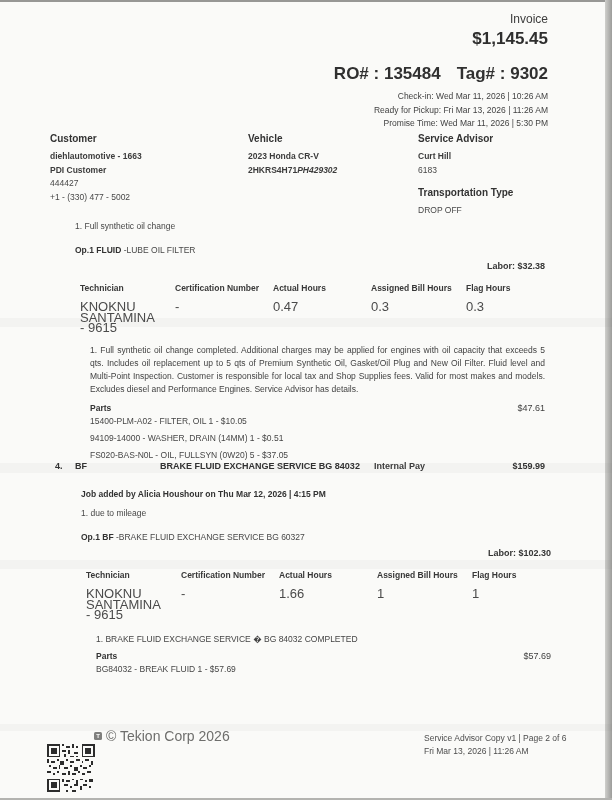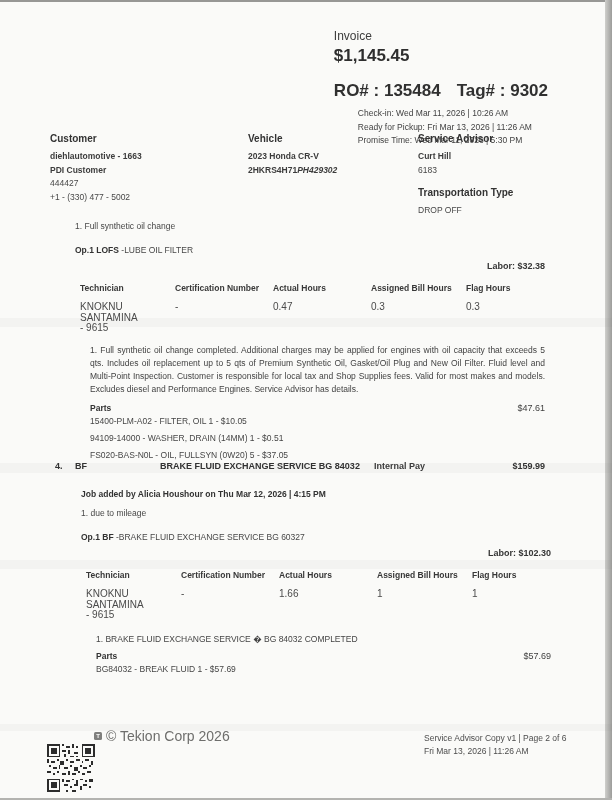--- a/index.html
+++ b/index.html
@@ -13,21 +13,21 @@
   .edge-right { position:absolute; top:0; right:0; width:7px; height:100%;
     background:linear-gradient(to right,#cfcfcc,#9c9c9a); }
   .edge-bottom { position:absolute; bottom:0; left:0; width:100%; height:2px; background:#b3b3b0; }
   .streak { position:absolute; left:0; width:100%; background:rgba(120,118,108,0.05); pointer-events:none; }
 
   .tiny { font-size:8.5px; line-height:13px; }
   .b { font-weight:bold; color:#323232; }
   .sb { font-weight:bold; color:#3c3c3c; }
 
   
-  .hdr { position:absolute; top:29px; right:64px; }
+  .hdr { position:absolute; top:12px; right:64px; text-align:right; }
   .hdr .inv-label { font-size:12px; color:#3d3d3d; }
   .hdr .inv-total { font-size:17px; font-weight:bold; color:#2e2e2e; margin-top:3px; }
   .hdr .ro-tag { margin-top:15px; font-size:17px; font-weight:bold; color:#303030;
     display:flex; gap:16px; justify-content:flex-end; }
   .hdr .times { margin-top:6px; color:#424242; }
   .hdr .times div { font-size:8.5px; line-height:13.5px;margin-left:24px; }
 
   
   .info { position:absolute; top:133px; left:50px; width:499px;
     display:grid; grid-template-columns:198px 170px 1fr; }
@@ -39,21 +39,21 @@
   
   .job1 { position:absolute; top:220px; left:75px; width:470px; }
   .job2-head { position:absolute; top:461px; left:55px; width:490px;
     display:grid; grid-template-columns:20px 85px 214px 106px 1fr; font-size:9px; }
   .job2 { position:absolute; top:488px; left:81px; width:470px; }
   .op-line { margin-top:12px; font-size:8.5px; }
   .labor { margin-top:6px; text-align:right; font-size:9px; font-weight:bold; color:#353535; }
   .tech-table { position:relative; left:-5px; width:475px; margin-top:12px;
     display:grid; grid-template-columns:95px 98px 98px 95px 1fr; padding-left:10px; }
   .tech-table .h { font-size:8.5px; font-weight:bold; color:#383838; padding-bottom:9px; }
-  .tech-table .c { font-size:10px; line-height:10.5px; color:#4a4a4a; }
+  .tech-table .c { font-size:13px; line-height:10.5px; color:#4a4a4a; }
   .story { margin:10px 0 0 15px; width:455px; font-size:8.5px; line-height:13px;
     text-align:justify; color:#424242; }
   .parts-row { margin:7px 0 0 15px; display:flex; justify-content:space-between;
     align-items:baseline; }
   .parts-row .pl { font-size:8.5px; font-weight:bold; color:#333; }
   .parts-row .pt { font-size:9px; color:#3e3e3e; }
   .part-ln { margin-left:15px; font-size:8.5px; line-height:17px; color:#464646; }
   .note { margin:12px 0 0 15px; font-size:8.5px; color:#444; }
 
   
@@ -110,21 +110,21 @@
       <div class="ln">6183</div>
       <div class="transport">
         <h3>Transportation Type</h3>
         <div class="ln">DROP OFF</div>
       </div>
     </div>
   </div>
 
   <div class="job1">
     <div class="tiny">1. Full synthetic oil change</div>
-    <div class="op-line"><span class="b">Op.1 LOFS</span> <span>-LUBE OIL FILTER</span></div>
+    <div class="op-line"><span class="b">Op.1 FLUID</span> <span>-LUBE OIL FILTER</span></div>
     <div class="labor">Labor: $32.38</div>
     <div class="tech-table">
       <div class="h">Technician</div>
       <div class="h">Certification Number</div>
       <div class="h">Actual Hours</div>
       <div class="h">Assigned Bill Hours</div>
       <div class="h">Flag Hours</div>
       <div class="c"><span>KNOKNU SANTAMINA</span><br><span>- 9615</span></div>
       <div class="c">-</div>
       <div class="c">0.47</div>

